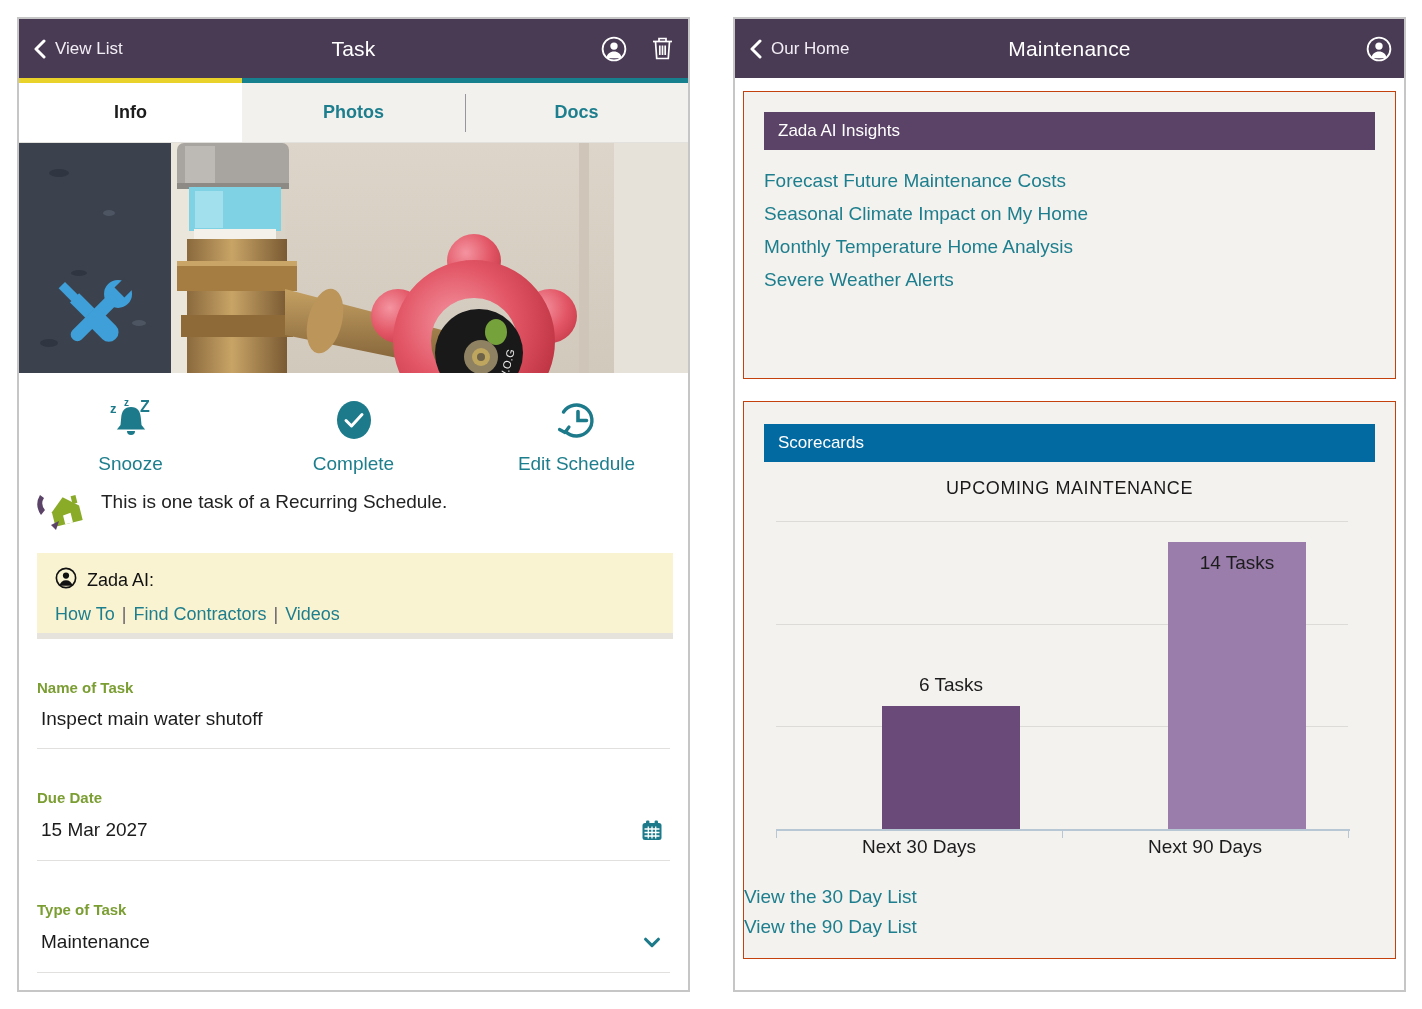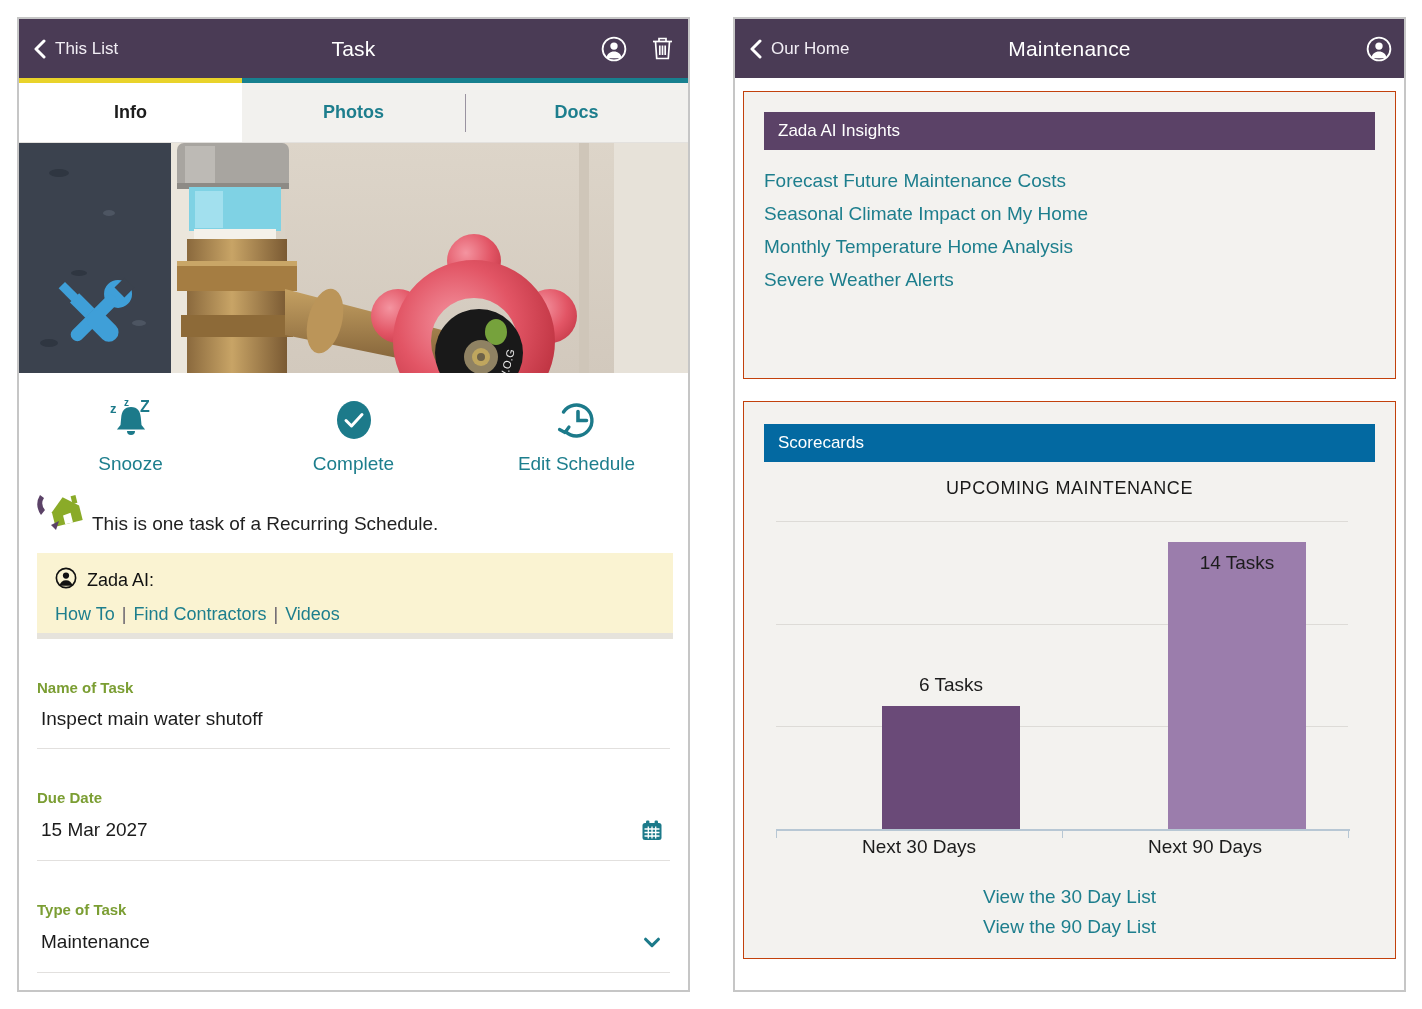--- a/index.html
+++ b/index.html
@@ -33,21 +33,21 @@
   
   .hero { position:relative; height:230px; overflow:hidden; }
   .hero svg { display:block; }
 
   
   .action-row { display:flex; padding:24px 0 6px 0; }
   .action { flex:1; display:flex; flex-direction:column; align-items:center; gap:6px; cursor:pointer; }
   .action-label { font-size:19px; color:#1d7e8d; }
 
   
-  .recurring { display:flex; align-items:flex-end; gap:7px; margin:10px 0 0 14px; }
+  .recurring { display:flex; align-items:flex-start; gap:16px; margin:10px 0 0 14px; }
   .recurring-text { font-size:19px; color:#222; }
 
   
   .zada-box { margin:18px 15px 0 18px; background:#faf3d2; padding:14px 18px 8px 18px; }
   .zada-head { display:flex; align-items:center; gap:10px; font-size:18px; color:#111; }
   .zada-links { margin-top:10px; font-size:18px; }
   .zada-links a { color:#1d7e8d; text-decoration:none; cursor:pointer; }
   .zada-sep { color:#66606b; margin:0 7px; }
   .zada-shadow { margin:0 15px 0 18px; height:6px; background:#e6e3dc; }
 
@@ -67,38 +67,38 @@
 
   .card-scorecards { margin-top:22px; height:558px; position:relative; }
   .sc-bar { position:absolute; top:22px; left:20px; right:20px; height:38px; background:#0369a1; color:#fff; font-size:17px; display:flex; align-items:center; padding-left:14px; }
   .chart-title { position:absolute; top:76px; left:0; right:0; text-align:center; font-size:18px; letter-spacing:.6px; color:#1a1a1a; }
   .grid-line { position:absolute; left:32px; width:572px; height:1px; background:#dddbd7; }
   .axis-line { position:absolute; top:427px; left:32px; width:574px; height:2px; background:#b7c7d4; }
   .axis-tick { position:absolute; top:427px; width:1px; height:9px; background:#b7c7d4; }
   .chart-bar { position:absolute; width:138px; }
   .bar-label { position:absolute; width:138px; text-align:center; font-size:19px; color:#1c1c1c; }
   .cat-label { position:absolute; top:434px; width:286px; text-align:center; font-size:19px; color:#1c1c1c; }
-  .view-links { position:absolute; top:480px; left:0; right:0; text-align:center; }
+  .view-links { position:absolute; top:480px; left:0; right:0; text-align:left; }
   .view-links a { display:block; font-size:19px; line-height:30px; color:#1d7e8d; text-decoration:none; cursor:pointer; }
 </style>
 </head>
 <body>
 
 <div class="stage">
 
   <div class="panel panel-left">
 
     <div class="app-header">
       <div class="back-btn">
         <span>
           <svg width="13" height="20" viewBox="0 0 13 20">
               <polyline points="11,2 3,10 11,18" fill="none" stroke="#fff" stroke-width="3" stroke-linecap="round" stroke-linejoin="round"></polyline>
             </svg>
         </span>
-        <span class="back-label">This List</span>
+        <span class="back-label">View List</span>
       </div>
       <div class="hdr-title">Task</div>
       <div class="hdr-icons">
         <span class="hdr-icon">
           <svg width="26" height="26" viewBox="0 0 24 24">
             <circle cx="12" cy="12" r="10.5" fill="none" stroke="#fff" stroke-width="1.7"></circle>
             <clipPath id="pc1">
                 <circle cx="12" cy="12" r="10.5"></circle>
               </clipPath>
             <g clip-path="url(#pc1)">

